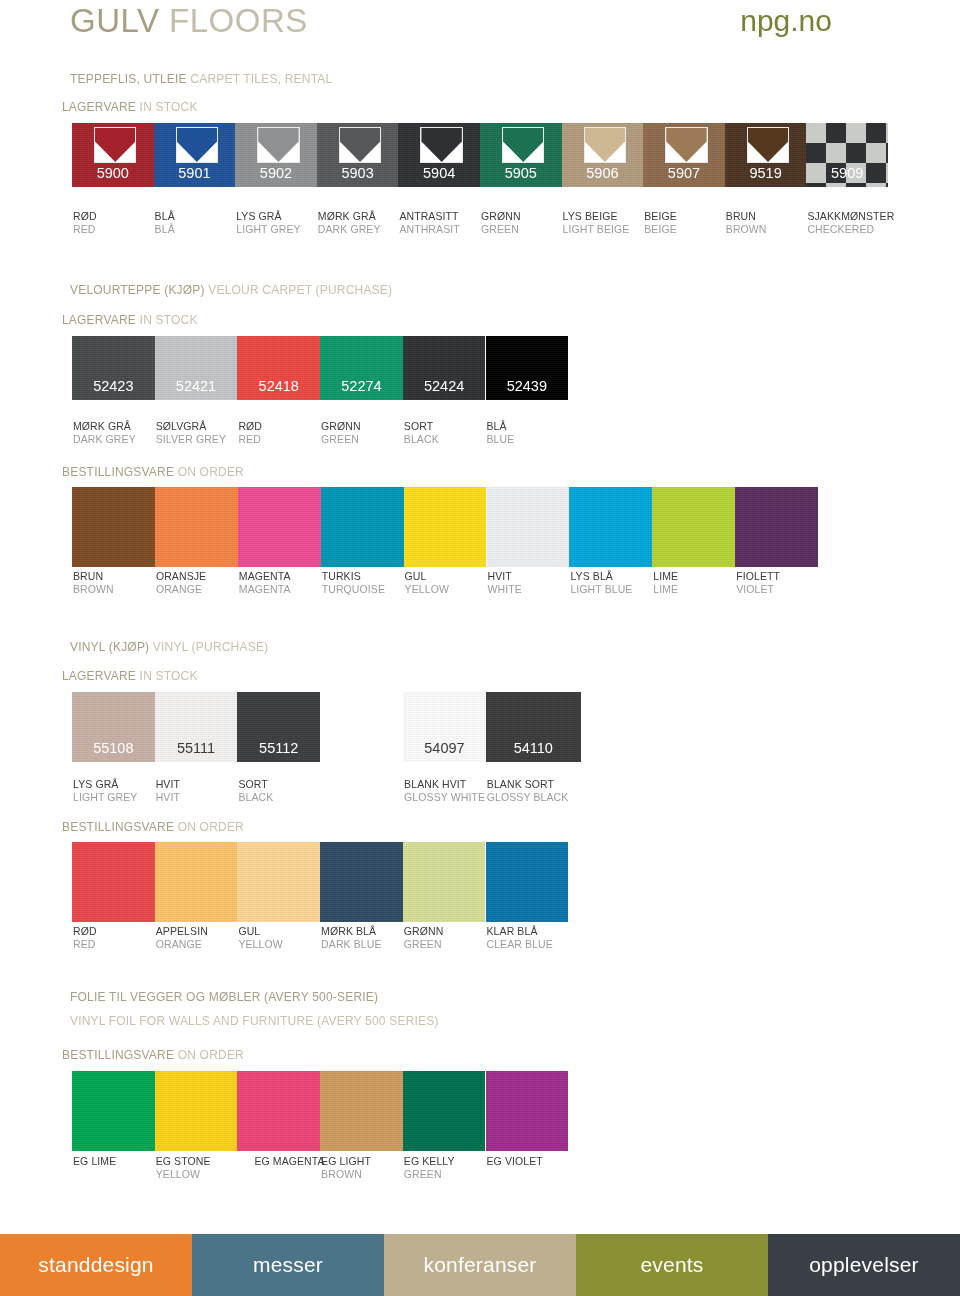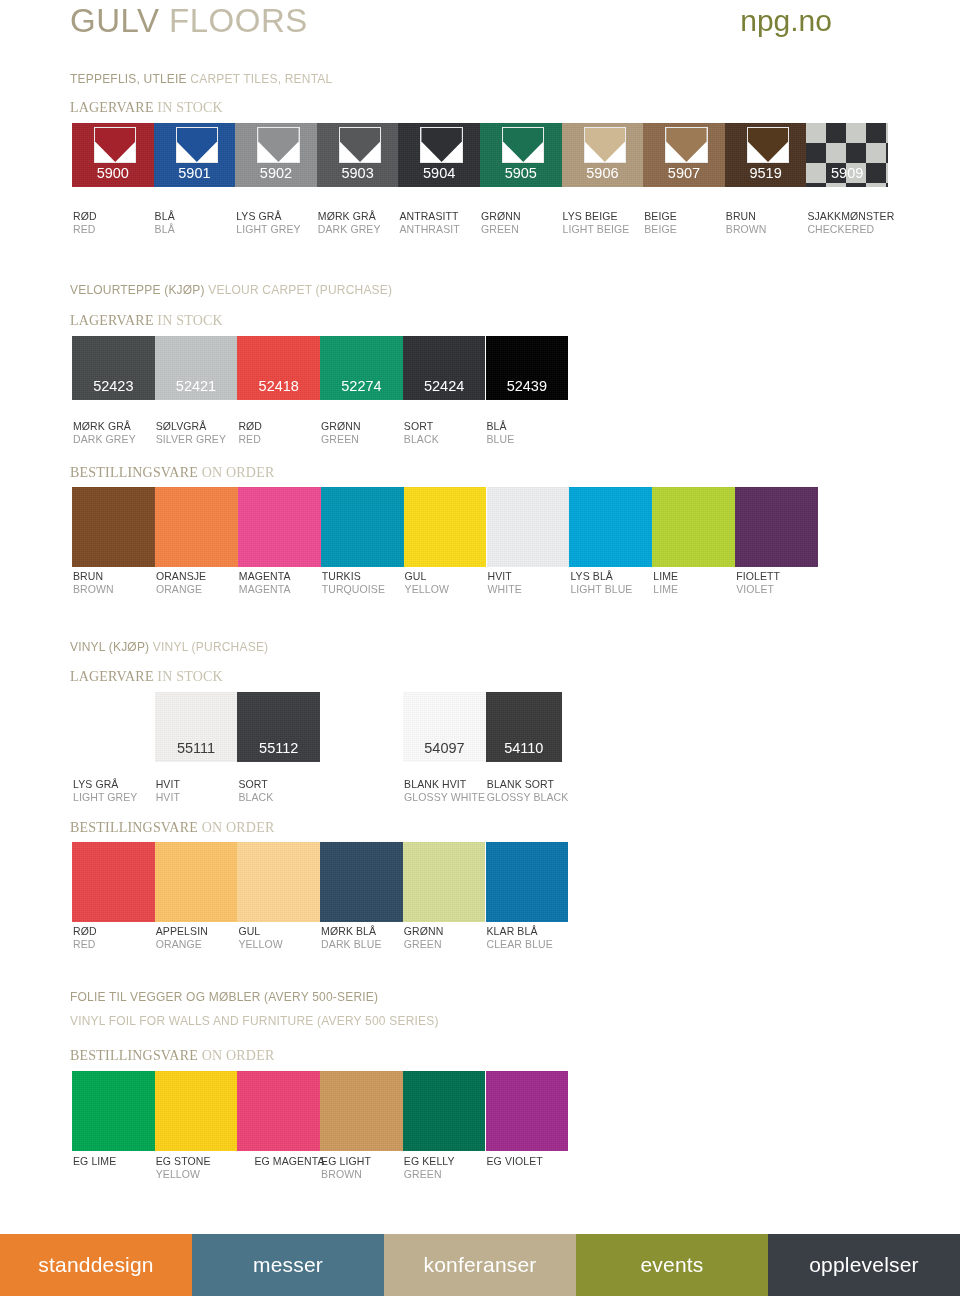--- a/index.html
+++ b/index.html
@@ -26,22 +26,22 @@
   }
 
   
   .sec-title{
     position:absolute;left:70px;
     font-size:12px;letter-spacing:.2px;color:#a79e84;white-space:nowrap;
   }
   .sec-title .t1{color:#a79e84;}
   .sec-title .t2{color:#c7c1ae;}
   .sec-sub{
-    position:absolute;left:70px;
-    font-size:14px;letter-spacing:.2px;color:#b0a994;white-space:nowrap;font-family:Liberation Serif, serif;
+    position:absolute;left:62px;
+    font-size:12px;letter-spacing:.2px;color:#b0a994;white-space:nowrap;
   }
   .sec-sub .s1{color:#a79e84;}
   .sec-sub .s2{color:#c7c1ae;}
 
   
   .sw-row{position:absolute;}
   .sw{
     position:absolute;top:0;height:100%;
     box-sizing:border-box;
   }
@@ -339,33 +339,37 @@
           <div class="en">LIME</div>
         </div>
         <div class="lbl" style="left: 664.2px; width: 96.9px;">
           <div class="no">FIOLETT</div>
           <div class="en">VIOLET</div>
         </div>
       </div>
       <div class="sec-title" style="top: 640px;"><span class="t1">VINYL (KJØP) </span><span class="t2">VINYL (PURCHASE)</span></div>
       <div class="sec-sub" style="top: 669px;"><span class="s1">LAGERVARE </span><span class="s2">IN STOCK</span></div>
       <div class="sw-row" style="left: 72px; top: 692px; height: 70px; width: 496.5px;">
+        <div class="sw" style="left: 0px; width: 82.7px; background: rgb(200, 177, 166);">
+          <div class="noise"></div>
+          <div class="code" style="bottom: 6px; color: rgb(255, 255, 255);">55108</div>
+        </div>
         <div class="sw" style="left: 82.7px; width: 82.7px; background: rgb(243, 242, 240);">
           <div class="noise"></div>
           <div class="code" style="bottom: 6px; color: rgb(59, 59, 59);">55111</div>
         </div>
         <div class="sw" style="left: 165.4px; width: 82.7px; background: rgb(58, 60, 63);">
           <div class="noise"></div>
           <div class="code" style="bottom: 6px; color: rgb(255, 255, 255);">55112</div>
         </div>
         <div class="sw" style="left: 331.1px; width: 82.7px; background: rgb(251, 251, 251);">
           <div class="noise"></div>
           <div class="code" style="bottom: 6px; color: rgb(59, 59, 59);">54097</div>
         </div>
-        <div class="sw" style="left: 413.8px; width: 76px; background: rgb(58, 58, 58);">
+        <div class="sw" style="left: 413.8px; width: 95px; background: rgb(58, 58, 58);">
           <div class="noise"></div>
           <div class="code" style="bottom: 6px; color: rgb(255, 255, 255);">54110</div>
         </div>
       </div>
       <div class="lbls" style="left: 72px; top: 778px; width: 496.5px; height: 30px;">
         <div class="lbl" style="left: 1px; width: 96.7px;">
           <div class="no">LYS GRÅ</div>
           <div class="en">LIGHT GREY</div>
         </div>
         <div class="lbl" style="left: 83.7px; width: 96.7px;">

